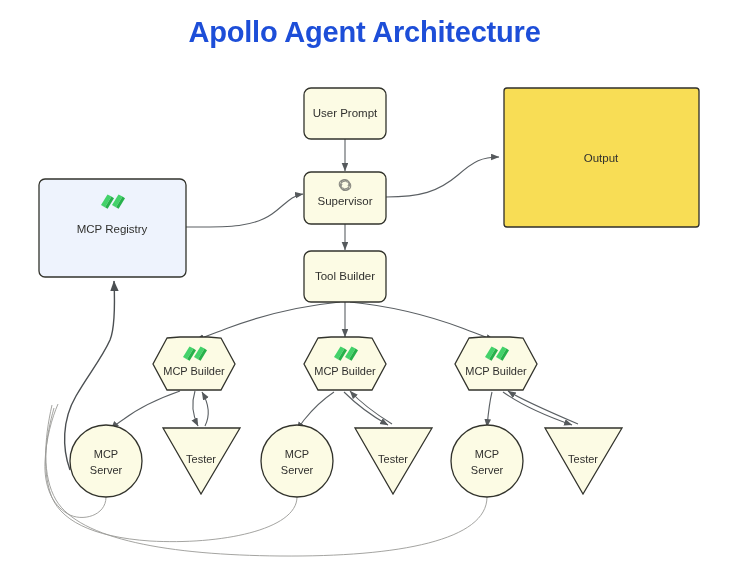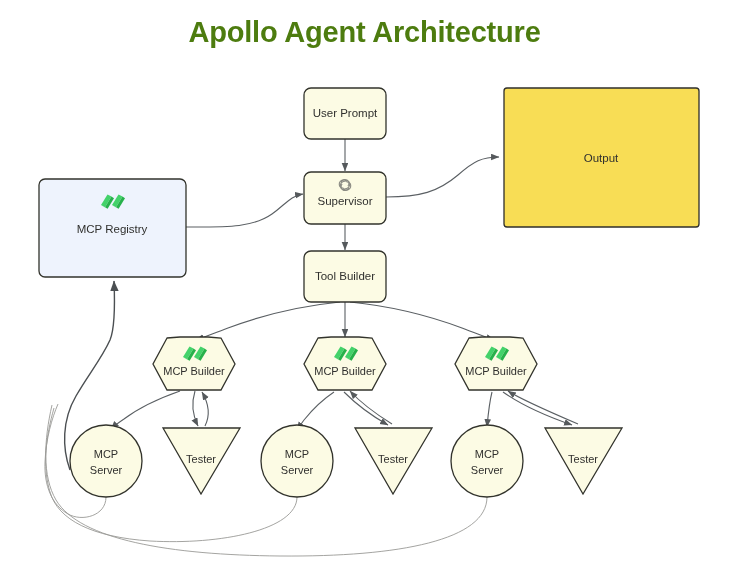--- a/index.html
+++ b/index.html
@@ -23,21 +23,21 @@
     height: 573px;
   }
   .diagram-title {
     position: absolute;
     top: 16px;
     left: 0;
     width: 729px;
     text-align: center;
     font-size: 29px;
     font-weight: bold;
-    color: #4d7c0f;
+    color: #1d4ed8;
     letter-spacing: -0.2px;
     font-family: "Liberation Sans", sans-serif;
   }
   
   .nlabel {
     font-family: "Liberation Sans", sans-serif;
     font-size: 11.5px;
     fill: #30302e;
   }
   .nlabel.sm { font-size: 11px; }

